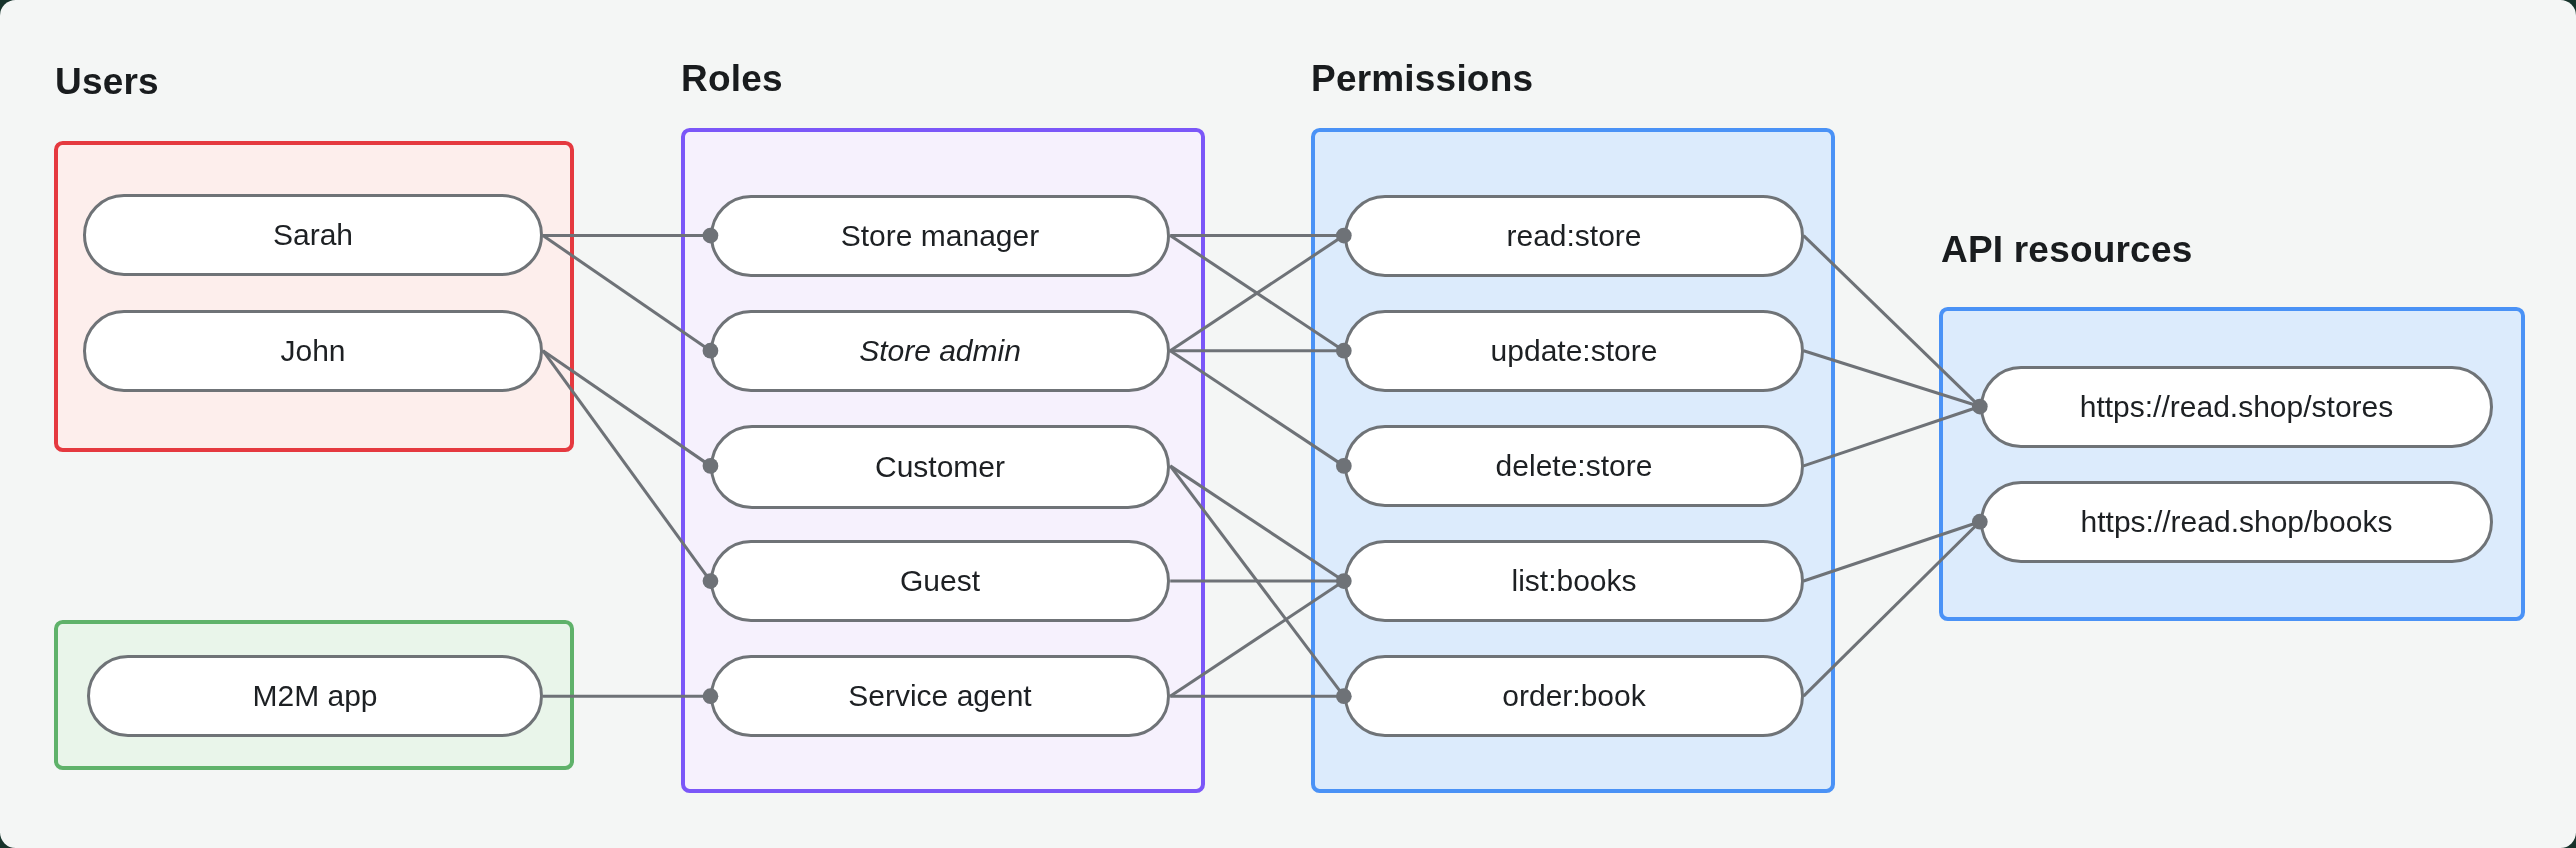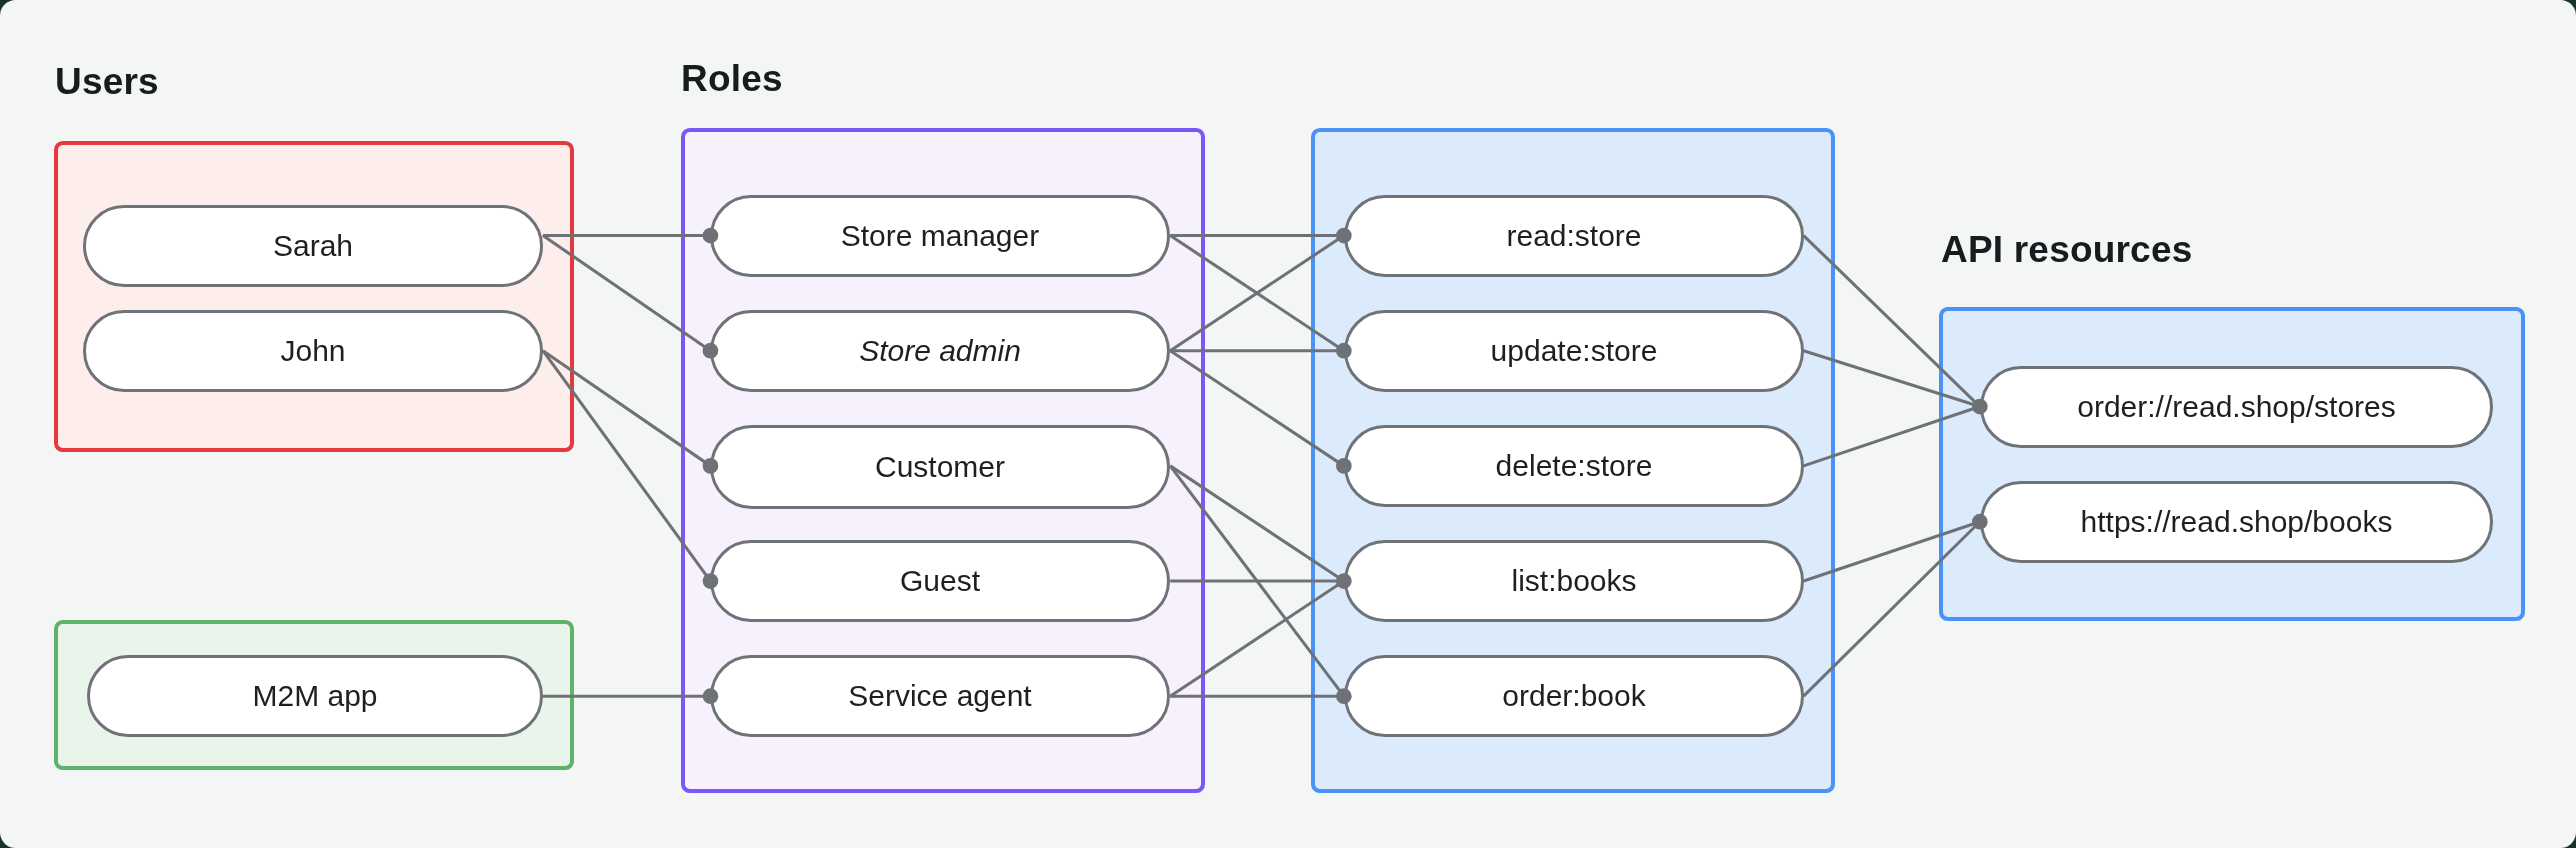--- a/index.html
+++ b/index.html
@@ -48,21 +48,21 @@
     top: 0;
     pointer-events: none;
   }
 </style>
 </head>
 <body>
 
 <div id="canvas" style="background: rgb(244, 246, 245);">
     <h2 class="group-label" style="left: 55px; top: 61px; font-size: 37px; color: rgb(25, 28, 30);">Users</h2>
     <div class="group-box" style="left: 54px; top: 141px; width: 520px; height: 311px; border-color: rgb(229, 57, 63); background: rgb(253, 238, 236);"></div>
-    <div class="node" style="left: 83px; top: 205px; width: 460px; height: 82px; background: rgb(255, 255, 255); border-color: rgb(111, 115, 119); font-size: 30px; color: rgb(29, 32, 35);">
+    <div class="node" style="left: 83px; top: 194px; width: 460px; height: 82px; background: rgb(255, 255, 255); border-color: rgb(111, 115, 119); font-size: 30px; color: rgb(29, 32, 35);">
       <span>Sarah</span>
     </div>
     <div class="node" style="left: 83px; top: 310px; width: 460px; height: 82px; background: rgb(255, 255, 255); border-color: rgb(111, 115, 119); font-size: 30px; color: rgb(29, 32, 35);">
       <span>John</span>
     </div>
     <div class="group-box" style="left: 54px; top: 620px; width: 520px; height: 150px; border-color: rgb(95, 178, 106); background: rgb(233, 245, 234);"></div>
     <div class="node" style="left: 87px; top: 655px; width: 456px; height: 82px; background: rgb(255, 255, 255); border-color: rgb(111, 115, 119); font-size: 30px; color: rgb(29, 32, 35);">
       <span>M2M app</span>
     </div>
     <h2 class="group-label" style="left: 681px; top: 58px; font-size: 37px; color: rgb(25, 28, 30);">Roles</h2>
@@ -75,40 +75,41 @@
     </div>
     <div class="node" style="left: 710px; top: 425px; width: 460px; height: 84px; background: rgb(255, 255, 255); border-color: rgb(111, 115, 119); font-size: 30px; color: rgb(29, 32, 35);">
       <span>Customer</span>
     </div>
     <div class="node" style="left: 710px; top: 540px; width: 460px; height: 82px; background: rgb(255, 255, 255); border-color: rgb(111, 115, 119); font-size: 30px; color: rgb(29, 32, 35);">
       <span>Guest</span>
     </div>
     <div class="node" style="left: 710px; top: 655px; width: 460px; height: 82px; background: rgb(255, 255, 255); border-color: rgb(111, 115, 119); font-size: 30px; color: rgb(29, 32, 35); justify-content: center;">
       <span>Service agent</span>
     </div>
+    <h2 class="group-label" style="left: 1311px; top: 58px; font-size: 37px; color: rgb(25, 28, 30);">Permissions</h2>
     <div class="group-box" style="left: 1311px; top: 128px; width: 524px; height: 665px; border-color: rgb(74, 146, 246); background: rgb(220, 235, 252);"></div>
     <div class="node" style="left: 1344px; top: 310px; width: 460px; height: 82px; background: rgb(255, 255, 255); border-color: rgb(111, 115, 119); font-size: 30px; color: rgb(29, 32, 35);">
       <span>update:store</span>
     </div>
     <div class="node" style="left: 1344px; top: 195px; width: 460px; height: 82px; background: rgb(255, 255, 255); border-color: rgb(111, 115, 119); font-size: 30px; color: rgb(29, 32, 35);">
       <span>read:store</span>
     </div>
     <div class="node" style="left: 1344px; top: 425px; width: 460px; height: 82px; background: rgb(255, 255, 255); border-color: rgb(111, 115, 119); font-size: 30px; color: rgb(29, 32, 35);">
       <span>delete:store</span>
     </div>
     <div class="node" style="left: 1344px; top: 540px; width: 460px; height: 82px; background: rgb(255, 255, 255); border-color: rgb(111, 115, 119); font-size: 30px; color: rgb(29, 32, 35);">
       <span>list:books</span>
     </div>
     <div class="node" style="left: 1344px; top: 655px; width: 460px; height: 82px; background: rgb(255, 255, 255); border-color: rgb(111, 115, 119); font-size: 30px; color: rgb(29, 32, 35);">
       <span>order:book</span>
     </div>
     <h2 class="group-label" style="left: 1941px; top: 229px; font-size: 37px; color: rgb(25, 28, 30);">API resources</h2>
     <div class="group-box" style="left: 1939px; top: 307px; width: 586px; height: 314px; border-color: rgb(74, 146, 246); background: rgb(220, 235, 252);"></div>
     <div class="node" style="left: 1980px; top: 366px; width: 513px; height: 82px; background: rgb(255, 255, 255); border-color: rgb(111, 115, 119); font-size: 30px; color: rgb(29, 32, 35);">
-      <span>order://read.shop/stores</span>
+      <span>https://read.shop/stores</span>
     </div>
     <div class="node" style="left: 1980px; top: 481px; width: 513px; height: 82px; background: rgb(255, 255, 255); border-color: rgb(111, 115, 119); font-size: 30px; color: rgb(29, 32, 35);">
       <span>https://read.shop/books</span>
     </div>
     <svg id="edges-layer" width="2576" height="848" viewBox="0 0 2952 972">
       <line x1="622" y1="270" x2="814" y2="270" stroke="#6e7277" stroke-width="3.5"></line>
       <line x1="622" y1="270" x2="814" y2="402" stroke="#6e7277" stroke-width="3.5"></line>
       <line x1="622" y1="402" x2="814" y2="534" stroke="#6e7277" stroke-width="3.5"></line>
       <line x1="622" y1="402" x2="814" y2="666" stroke="#6e7277" stroke-width="3.5"></line>
       <line x1="622" y1="798" x2="814" y2="798" stroke="#6e7277" stroke-width="3.5"></line>

